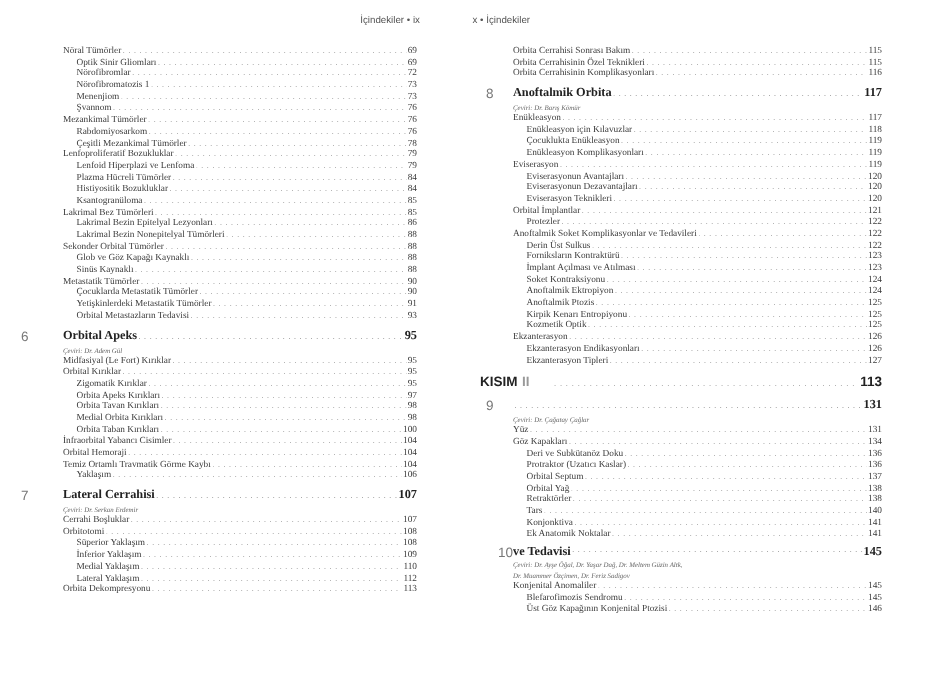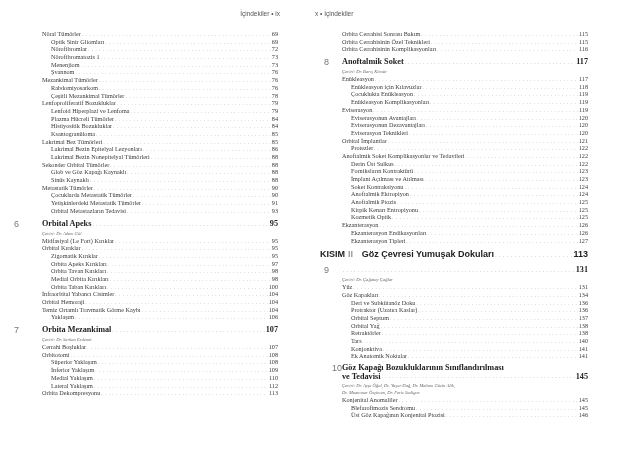--- a/index.html
+++ b/index.html
@@ -234,21 +234,21 @@
         </div>
         <div class="row l2">
           <span class="label">Yaklaşım</span>
           <span class="dots"></span>
           <span class="pg">106</span>
         </div>
       </div>
 
     <div class="chapter">
       <span class="num">7</span>
-      <span>Orbita Mezankimal</span>
+      <span>Lateral Cerrahisi</span>
       <span class="dots"></span>
       <span>107</span>
     </div>
     <div class="translator">Çeviri: Dr. Serkan Erdemir</div>
     <div>
         <div class="row l1">
           <span class="label">Cerrahi Boşluklar</span>
           <span class="dots"></span>
           <span class="pg">107</span>
         </div>
@@ -302,21 +302,21 @@
         </div>
         <div class="row l1 ind-right">
           <span class="label">Orbita Cerrahisinin Komplikasyonları</span>
           <span class="dots"></span>
           <span class="pg">116</span>
         </div>
       </div>
 
     <div class="chapter">
       <span class="num">8</span>
-      <span>Anoftalmik Soket</span>
+      <span>Anoftalmik Orbita</span>
       <span class="dots"></span>
       <span>117</span>
     </div>
     <div class="translator">Çeviri: Dr. Barış Kömür</div>
     <div>
         <div class="row l1 ind-right">
           <span class="label">Enükleasyon</span>
           <span class="dots"></span>
           <span class="pg">117</span>
         </div>
@@ -423,21 +423,20 @@
         <div class="row l2 ind-right">
           <span class="label">Ekzanterasyon Tipleri</span>
           <span class="dots"></span>
           <span class="pg">127</span>
         </div>
       </div>
 
     <div class="part">
       <span class="part-word">KISIM</span>
       <span class="part-num">II</span>
-      <span class="part-title">Göz Çevresi Yumuşak Dokuları</span>
       <span class="dots"></span>
       <span>113</span>
     </div>
 
     <div class="chapter">
       <span class="num">9</span>
       <span class="dots"></span>
       <span>131</span>
     </div>
     <div class="translator">Çeviri: Dr. Çağatay Çağlar</div>
@@ -489,21 +488,20 @@
         </div>
         <div class="row l2 ind-right">
           <span class="label">Ek Anatomik Noktalar</span>
           <span class="dots"></span>
           <span class="pg">141</span>
         </div>
       </div>
 
     <div class="chapter-2line">
       <span class="num">10</span>
-      <div class="line1">Göz Kapağı Bozukluklarının Sınıflandırılması</div>
       <div class="line2">
         <span>ve Tedavisi</span>
         <span class="dots"></span>
         <span>145</span>
       </div>
     </div>
     <div class="translator">Çeviri: Dr. Ayşe Öğal, Dr. Yaşar Dağ, Dr. Meltem Güzin Altk,</div>
     <div class="translator">Dr. Muammer Özçimen, Dr. Feriz Sadigov</div>
     <div>
         <div class="row l1 ind-right">

